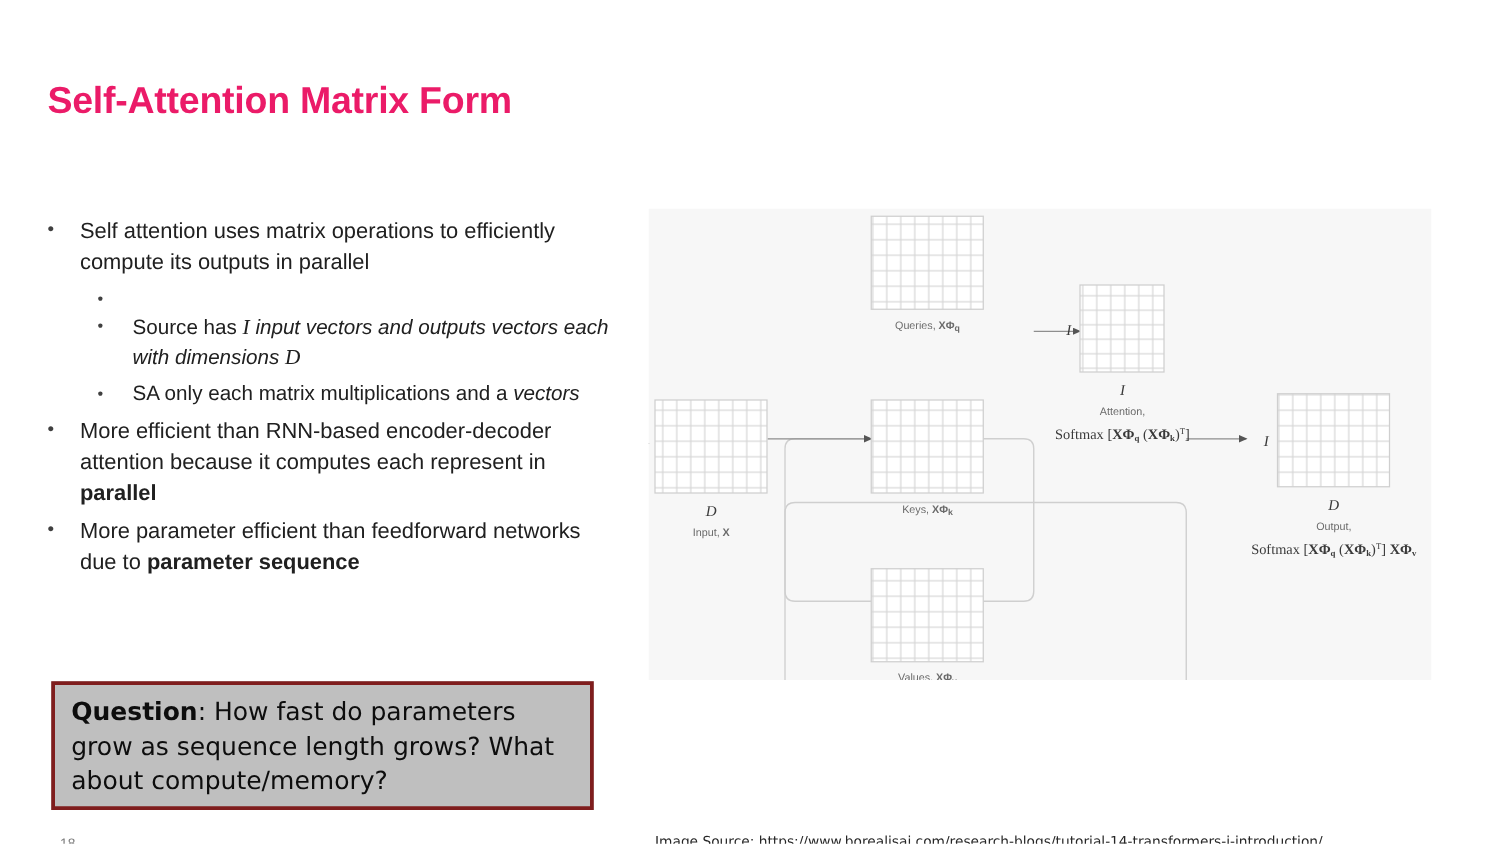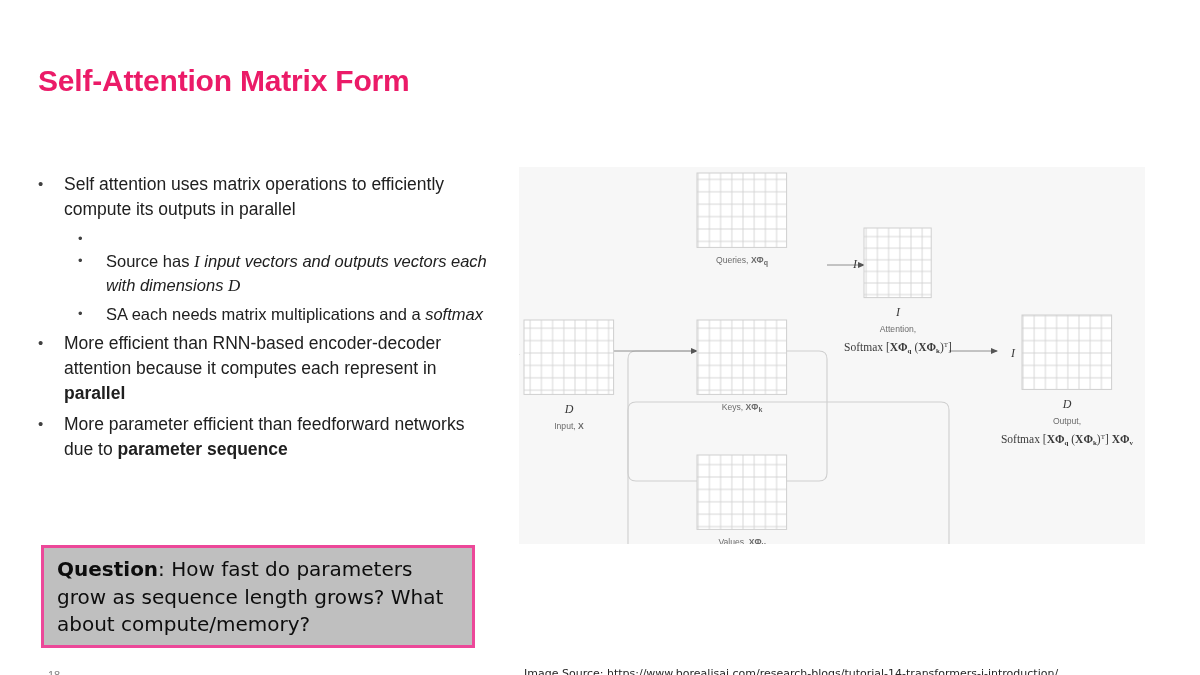--- a/index.html
+++ b/index.html
@@ -34,21 +34,21 @@
   .bd { font-weight: bold; text-align: right; }
   .mi { font-family: "Liberation Serif", serif; font-style: italic; font-size: 1.03em; }
   .phi { font-family: "Liberation Serif", serif; font-style: normal; font-size: 1.05em; }
   sub.sx { font-family: "Liberation Serif", serif; font-style: italic; font-size: 0.66em; vertical-align: -0.25em; }
 
   
   .qbox {
     position: absolute; left: 41px; top: 521px;
     width: 434px; height: 103px;
     background: #bfbfbf;
-    border: 3px solid #ec4899;
+    border: 3px solid #7f1d1d;
     padding: 8px 12px 8px 13px;
     font-size: 20px; line-height: 1.38;
     color: #0d0d0d;
     font-family: "DejaVu Sans", sans-serif;
   }
   .qbox .qlab { font-weight: bold; }
 
   
   .pagenum {
     position: absolute; left: 48px; top: 645px;
@@ -95,21 +95,21 @@
       <span class="dot">•</span>
     </div>
 
     <div class="b lvl2">
       <span class="dot">•</span>
       <span class="txt"><span>Source has </span><span class="mi">I</span><span class="it"> input vectors and outputs vectors each with dimensions </span><span class="mi">D</span></span>
     </div>
 
     <div class="b lvl2">
       <span class="dot">•</span>
-      <span class="txt"><span>SA each needs matrix multiplications and a </span><span class="it">softmax</span></span>
+      <span class="txt"><span>SA only each matrix multiplications and a </span><span class="it">vectors</span></span>
     </div>
 
     <div class="b lvl1">
       <span class="dot">•</span>
       <span class="txt"><span>More efficient than RNN-based encoder-decoder attention because it computes each represent in </span><span class="bd">parallel</span></span>
     </div>
 
     <div class="b lvl1">
       <span class="dot">•</span>
       <span class="txt"><span>More parameter efficient than feedforward networks due to </span><span class="bd">parameter sequence</span></span>

